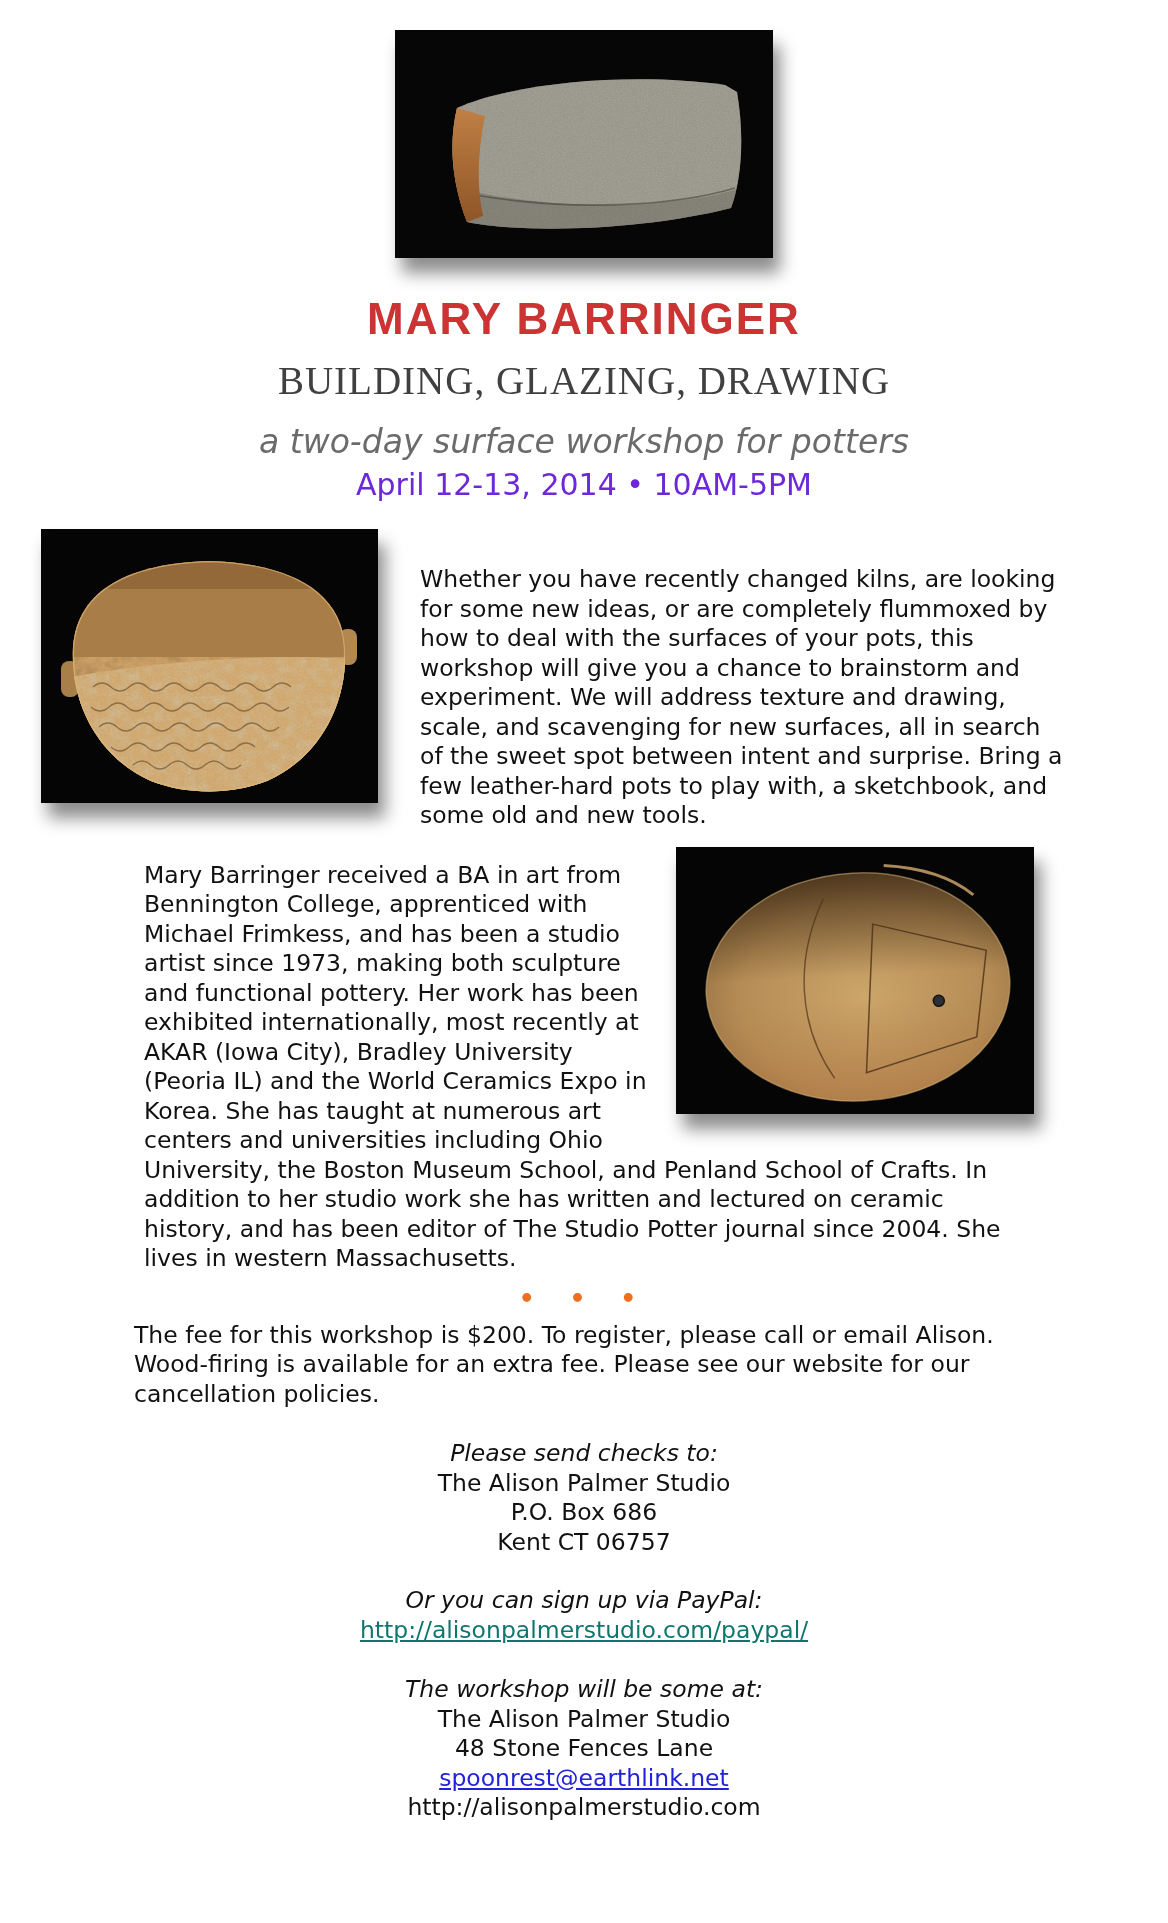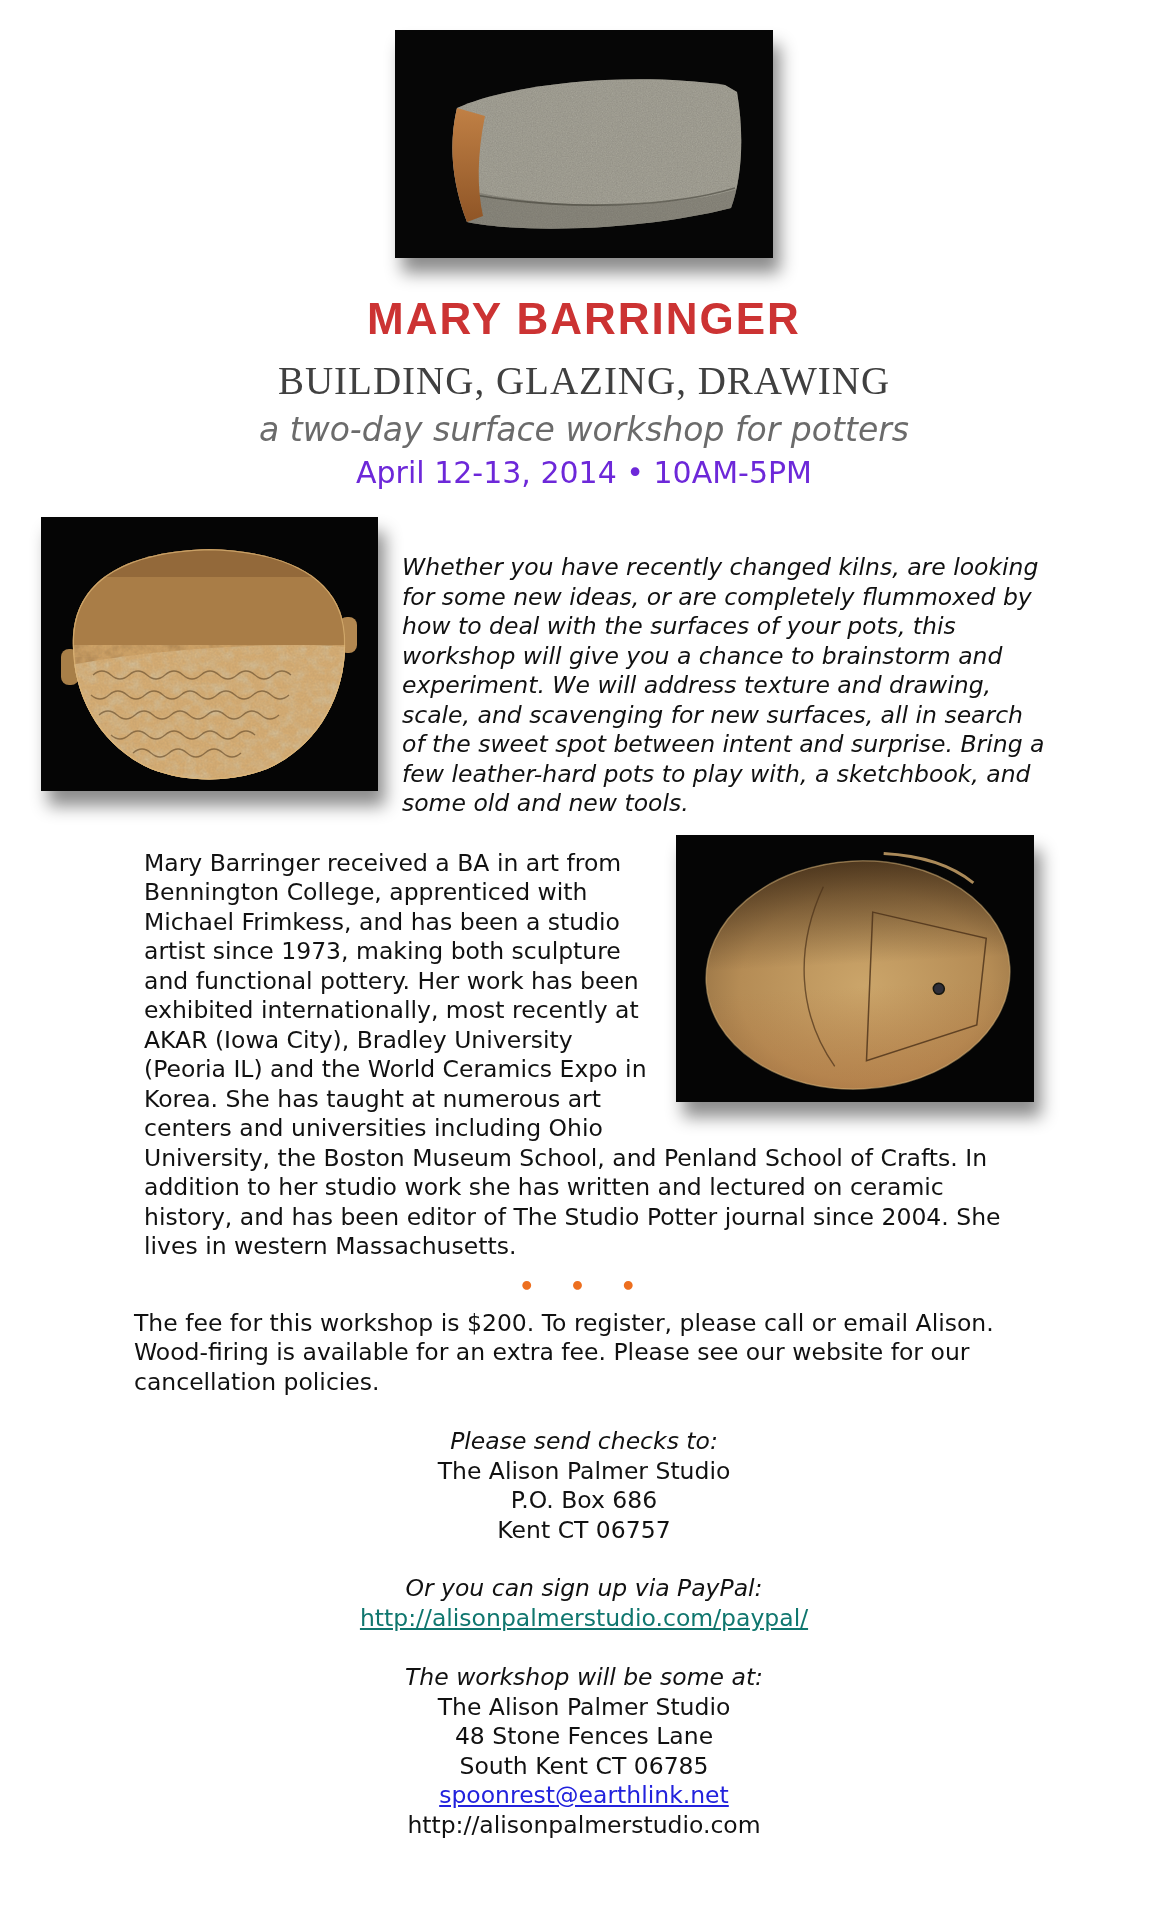--- a/index.html
+++ b/index.html
@@ -32,36 +32,36 @@
   }
   .subtitle{
     margin:14px 0 0;
     text-align:center;
     font-family:"Liberation Serif","DejaVu Serif",serif;
     font-weight:normal;
     font-size:39px;
     letter-spacing:1px;
   }
   .tagline{
-    margin:7px 0 0;
+    margin:19px 0 0;
     text-align:center;
     font-style:italic;
     font-size:33px;
     font-weight:normal;
   }
   .dates{
     margin:6px 0 0;
     text-align:center;
     font-size:30px;
     font-weight:normal;
   }
   
   .bodytext{font-size:23.5px;line-height:29.5px;}
   .intro-row{display:flex;margin-top:27px;padding-left:41px;align-items:flex-start;}
-  .intro-text{width:648px;margin:36px 0 0 24px;font-style:italic;}
+  .intro-text{width:648px;margin:36px 0 0 42px;}
   .intro-text p{margin:0;}
   .bio-block{width:900px;margin:30px auto 0;}
   .bio-block p{margin:10px;}
   .separator{
     clear:both;
     text-align:center;
     margin:8px 0 0;
     font-size:25px;
     font-weight:bold;
     letter-spacing:13px;
@@ -208,18 +208,17 @@
 
   <div class="center-block cb-paypal bodytext">
     <div class="italic">Or you can sign up via PayPal:</div>
     <div><a class="link" href="#" style="color:#0f766e;">http://alisonpalmerstudio.com/paypal/</a></div>
   </div>
 
   <div class="center-block cb-venue bodytext">
     <div class="italic">The  workshop will be some at:</div>
     <div>The Alison Palmer Studio</div>
     <div>48 Stone Fences Lane</div>
-    <div>South Kent CT 06785</div>
     <div><a class="link" href="#" style="color:#2222dd;">spoonrest@earthlink.net</a></div>
     <div>http://alisonpalmerstudio.com</div>
   </div>
 
 </div>
 
 </body></html>

